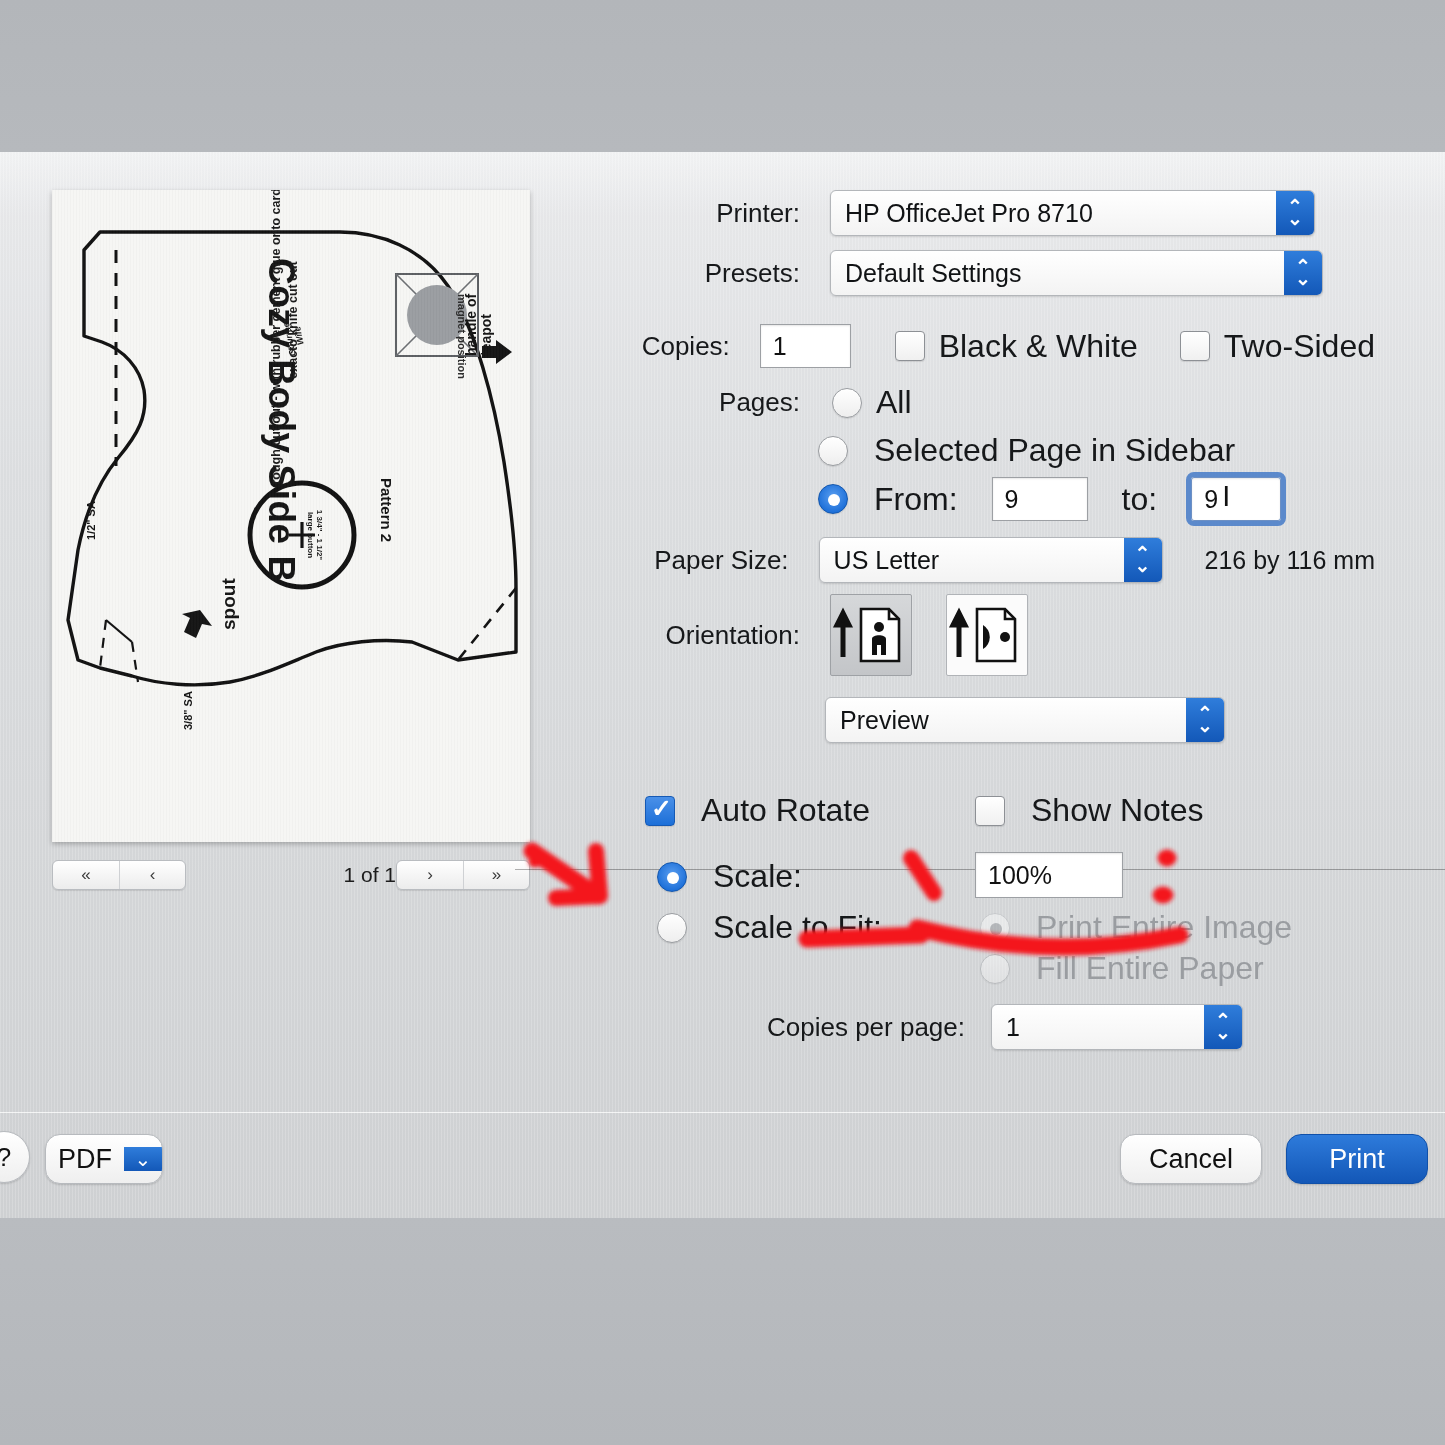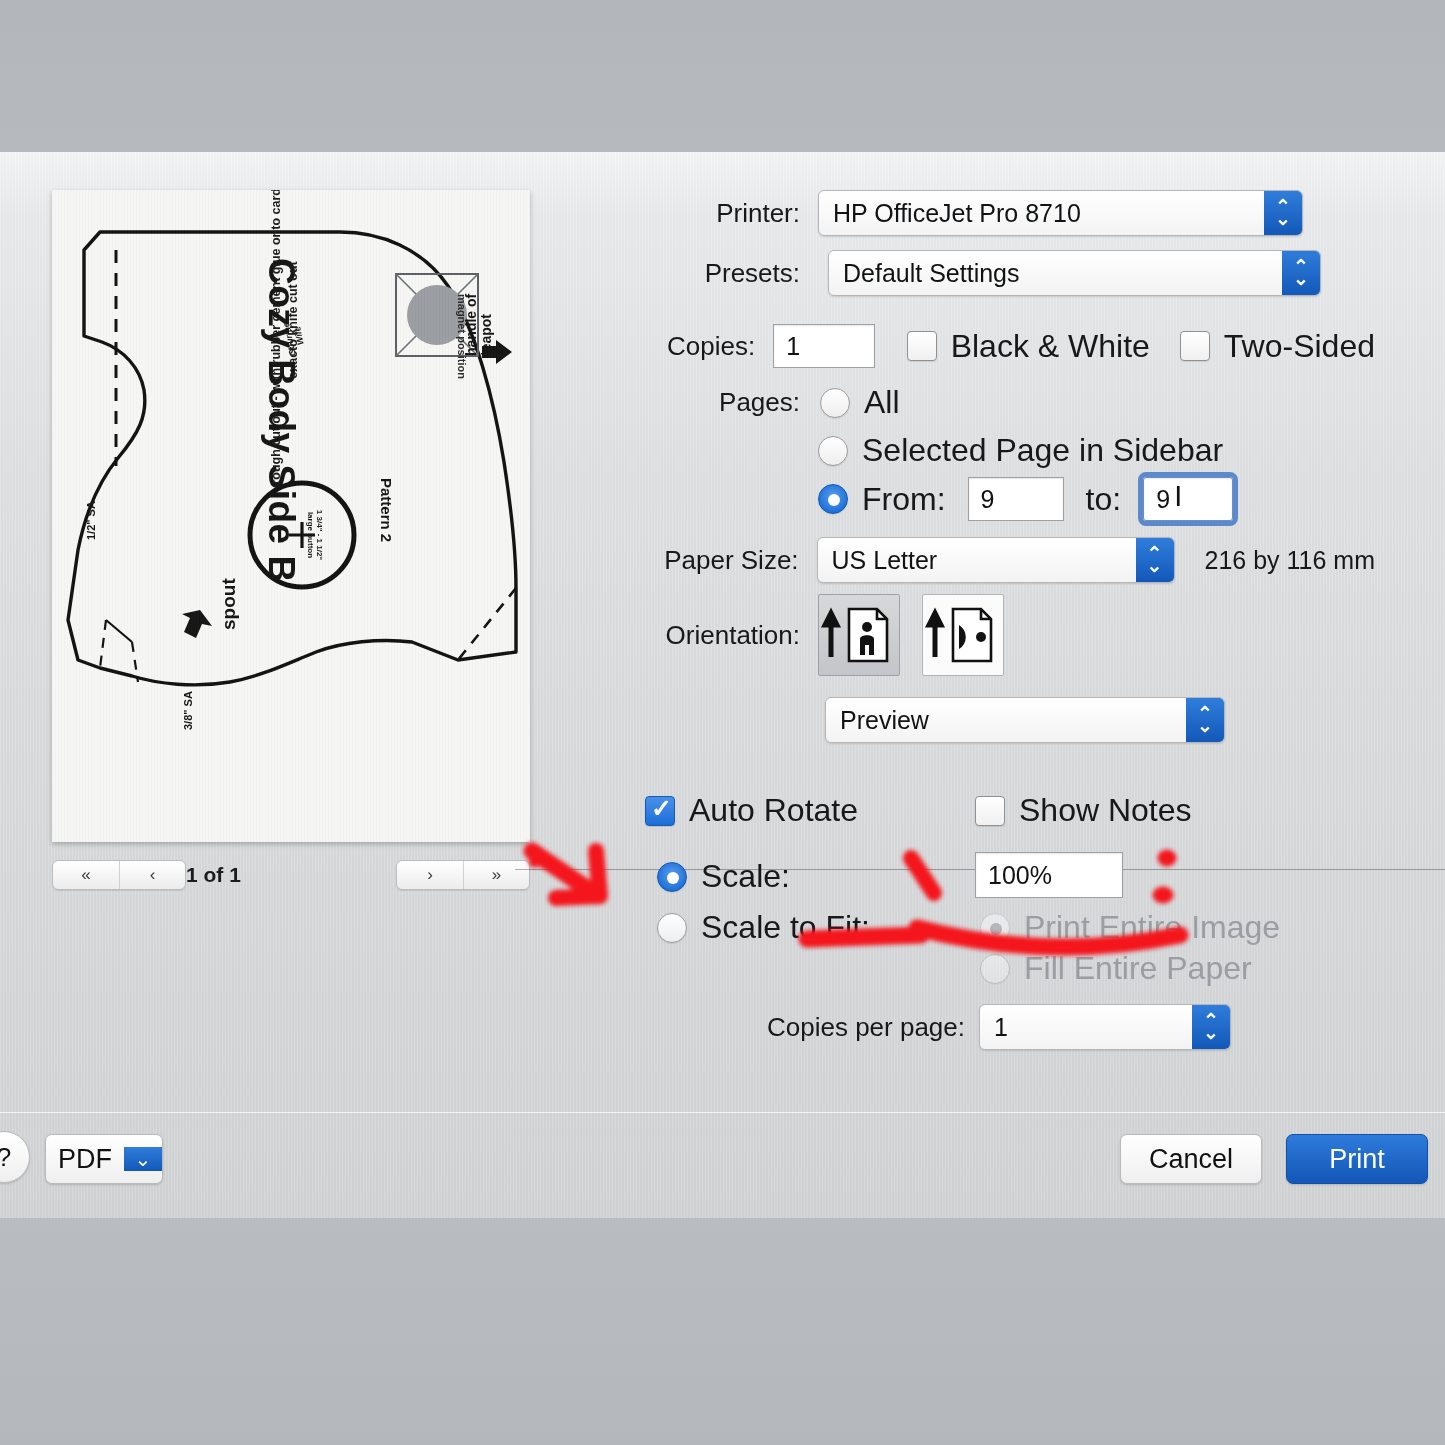--- a/index.html
+++ b/index.html
@@ -97,26 +97,26 @@
     display:flex; height:30px; border:1px solid #b9bcc0; border-radius:6px;
     background:linear-gradient(#ffffff,#ececec); overflow:hidden;
     box-shadow:0 1px 1px rgba(0,0,0,.10);
   }
   .navbtn {
     width:66px; display:flex; align-items:center; justify-content:center;
     font-size:17px; color:#3a3a3a; cursor:default;
   }
   .navbtn + .navbtn { border-left:1px solid #cfd1d4; }
   #page-counter {
-    flex:1; text-align:left; font-size:21px; color:#1c1c1c; font-weight:bold;
+    flex:1; text-align:right; font-size:21px; color:#1c1c1c; font-weight:normal;
   }
 
   
   #settings { position:absolute; left:545px; top:0; right:0; height:960px; }
-  .row { position:absolute; display:flex; align-items:center; }
+  .row { position:absolute; display:flex; align-items:center;gap:12px; }
   .lbl {
     font-size:26px; color:#16181a; text-align:right; white-space:nowrap;
   }
 
   
   .popup {
     position:relative; height:46px; border:1px solid #b3b6ba; border-radius:6px;
     background:linear-gradient(#ffffff,#f3f3f3);
     box-shadow:0 1px 2px rgba(0,0,0,.13);
     display:flex; align-items:center;
@@ -191,21 +191,21 @@
 
   
   #bottom-bar {
     position:absolute; left:0; top:960px; width:1445px; height:106px;
   }
   #bottom-bar::before{
     content:""; position:absolute; left:0; top:0; width:100%; height:1px;
     background:rgba(255,255,255,.75);
   }
   .btn {
-    border:1px solid #b7babe; border-radius:7px;
+    border:1px solid #b7babe; border-radius:15px;
     background:linear-gradient(#ffffff,#efefef);
     box-shadow:0 1px 2px rgba(0,0,0,.16);
     display:flex; align-items:center; justify-content:center;
     font-size:27px; color:#111; white-space:nowrap;
   }
   #help-button {
     position:absolute; left:-22px; top:19px; width:52px; height:52px;
     border-radius:26px; font-size:26px;
   }
   #pdf-button {
@@ -311,21 +311,21 @@
           <div class="pval">HP OfficeJet Pro 8710</div>
           <div class="stepper">
               <span>⌃</span>
               <span>⌄</span>
             </div>
         </div>
       </div>
 
       <div class="row" style="left:0; top:98px; width:820px;">
         <div class="lbl" style="width:255px;">Presets:</div>
-        <div class="popup" style="width:493px; margin-left:28px;">
+        <div class="popup" style="width:493px; margin-left:18px;">
           <div class="pval">Default Settings</div>
           <div class="stepper">
               <span>⌃</span>
               <span>⌄</span>
             </div>
         </div>
       </div>
 
       <div class="row" style="left:0; top:172px; width:830px;">
         <div class="lbl" style="width:255px;">Copies:</div>

